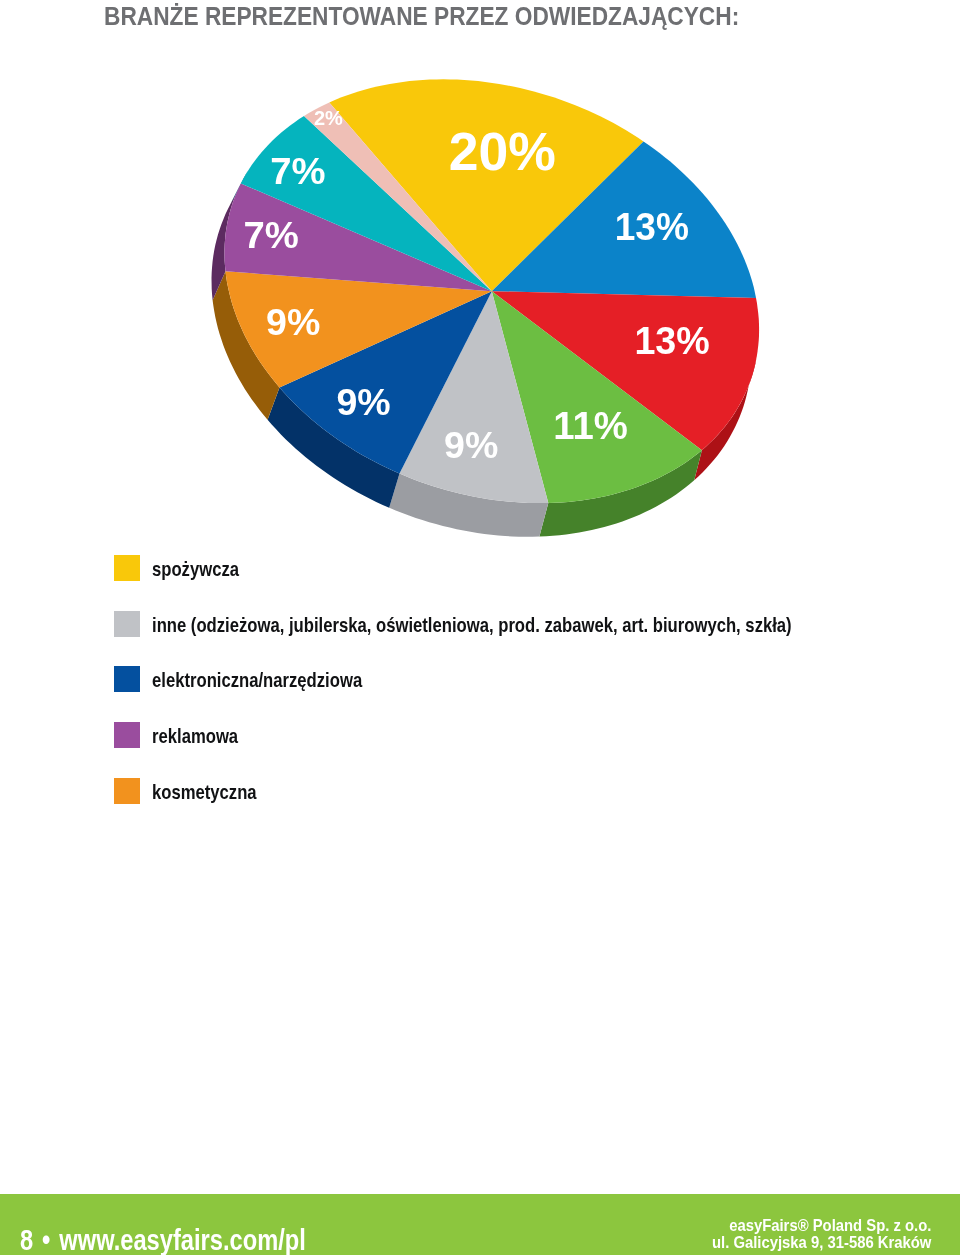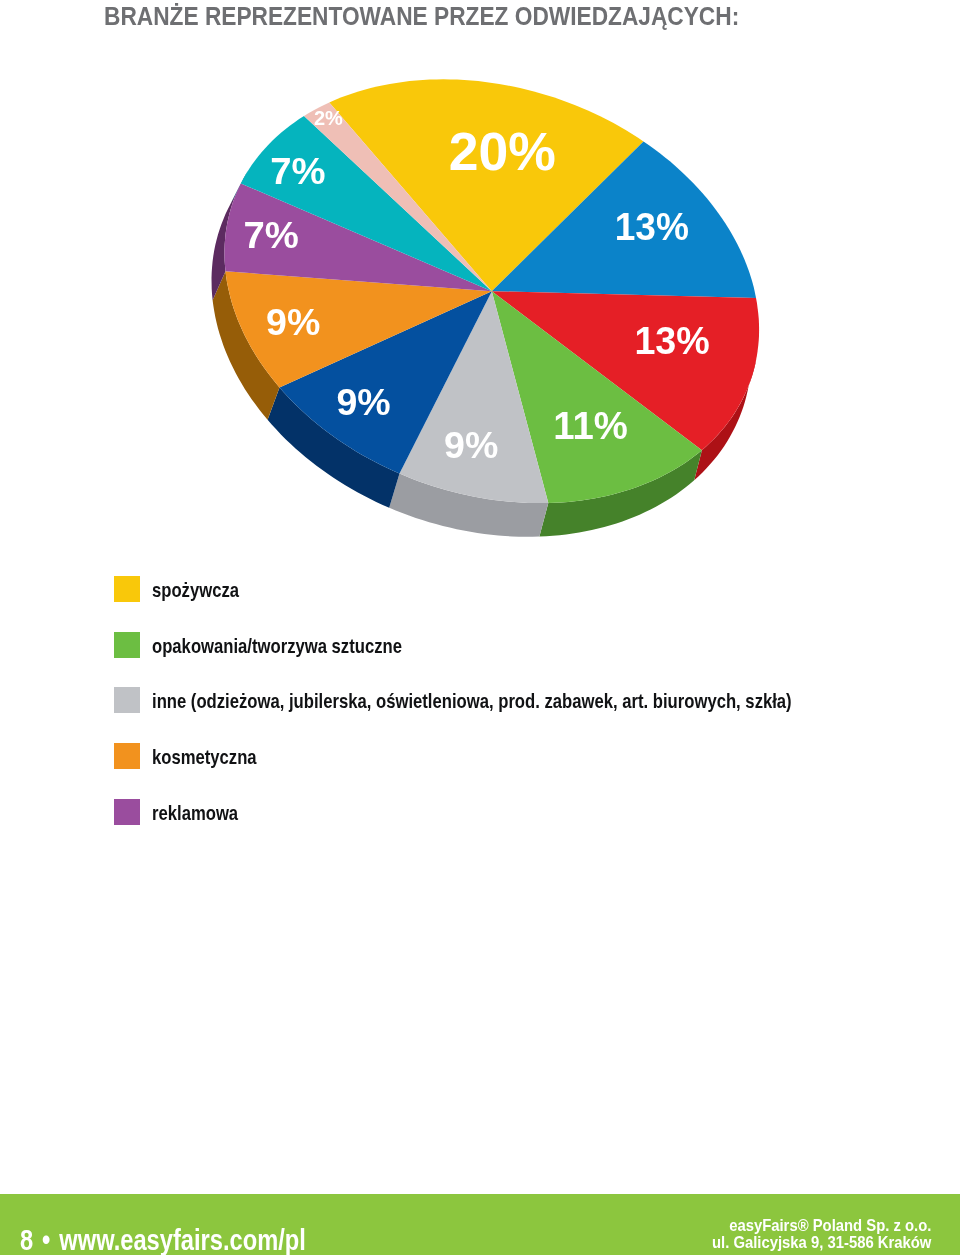--- a/index.html
+++ b/index.html
@@ -4,21 +4,21 @@
 <title>BRANŻE REPREZENTOWANE PRZEZ ODWIEDZAJĄCYCH</title>
 <style>
   html,body{margin:0;padding:0;}
   body{width:960px;height:1255px;background:#ffffff;
        font-family:"Liberation Sans",sans-serif;overflow:hidden;position:relative;}
   #page{position:absolute;left:0;top:0;width:960px;height:932px;border-radius:22px;}
   .title{position:absolute;margin:0;left:104.2px;top:1.7px;font-size:25px;font-weight:bold;
          color:#6E6F72;white-space:nowrap;transform:scaleX(0.908);transform-origin:0 0;}
   .chart{position:absolute;left:0;top:0;width:960px;height:560px;}
   .pielabel{fill:#ffffff;font-family:"Liberation Sans",sans-serif;font-weight:bold;text-anchor:middle;}
-  .legend{position:absolute;left:114px;top:576px;width:800px;}
+  .legend{position:absolute;left:114px;top:555px;width:800px;}
   .legrow{position:relative;height:55.7px;}
   .swatch{position:absolute;left:0;top:0;width:26px;height:26px;}
   .legtext{position:absolute;left:38.3px;top:2px;height:26px;line-height:26px;font-size:19.3px;
            font-weight:bold;color:#111214;white-space:nowrap;
            transform:scaleX(0.864);transform-origin:0 50%;}
   .footer{position:absolute;left:0;top:1194px;width:960px;height:61px;background:#8CC63E;}
   .f-left{position:absolute;left:19.7px;top:1224.7px;height:30px;line-height:30px;font-size:30px;
           font-weight:bold;color:#ffffff;white-space:nowrap;
           transform:scaleX(0.789);transform-origin:0 50%;}
   .f-left span{white-space:pre;}
@@ -69,34 +69,34 @@
         <text class="pielabel" data-name="pie-value-label" x="328.4" y="124.6" font-size="20" fill="#FFFFFF" transform="translate(328.4,124.6) scale(1,1) translate(-328.4,-124.6)">2%</text>
       </g>
   </svg>
 
   <div class="legend" data-name="chart-legend" id="legend">
       <div class="legrow" data-name="legend-item">
         <span class="swatch" data-name="legend-color-swatch" style="background: rgb(249, 200, 10);"></span>
         <span class="legtext" data-name="legend-label">spożywcza</span>
       </div>
       <div class="legrow" data-name="legend-item">
-        <span class="swatch" data-name="legend-color-swatch" style="background: rgb(108, 190, 66);"></span>
-        <span class="legtext" data-name="legend-label">opakowania/tworzywa sztuczne</span>
-      </div>
-      <div class="legrow" data-name="legend-item">
         <span class="swatch" data-name="legend-color-swatch" style="background: rgb(192, 194, 198);"></span>
         <span class="legtext" data-name="legend-label">inne (odzieżowa, jubilerska, oświetleniowa, prod. zabawek, art. biurowych, szkła)</span>
       </div>
       <div class="legrow" data-name="legend-item">
-        <span class="swatch" data-name="legend-color-swatch" style="background: rgb(242, 146, 30);"></span>
-        <span class="legtext" data-name="legend-label">kosmetyczna</span>
+        <span class="swatch" data-name="legend-color-swatch" style="background: rgb(4, 80, 159);"></span>
+        <span class="legtext" data-name="legend-label">elektroniczna/narzędziowa</span>
       </div>
       <div class="legrow" data-name="legend-item">
         <span class="swatch" data-name="legend-color-swatch" style="background: rgb(154, 77, 158);"></span>
         <span class="legtext" data-name="legend-label">reklamowa</span>
+      </div>
+      <div class="legrow" data-name="legend-item">
+        <span class="swatch" data-name="legend-color-swatch" style="background: rgb(242, 146, 30);"></span>
+        <span class="legtext" data-name="legend-label">kosmetyczna</span>
       </div>
     </div>
 
   <div class="footer" data-name="footer-band"></div>
   <div class="f-left" data-name="footer-left"><span data-name="footer-page-number">8</span><span data-name="footer-bullet-separator"> </span><span data-name="footer-separator-dot">•</span><span data-name="footer-space"> </span><span data-name="footer-website">www.easyfairs.com/pl</span></div>
   <div class="f-right" data-name="footer-company">
      <div data-name="footer-company-line1">easyFairs® Poland Sp. z o.o.</div>
      <div data-name="footer-company-line2">ul. Galicyjska 9, 31-586 Kraków</div>
   </div>
 </div>

